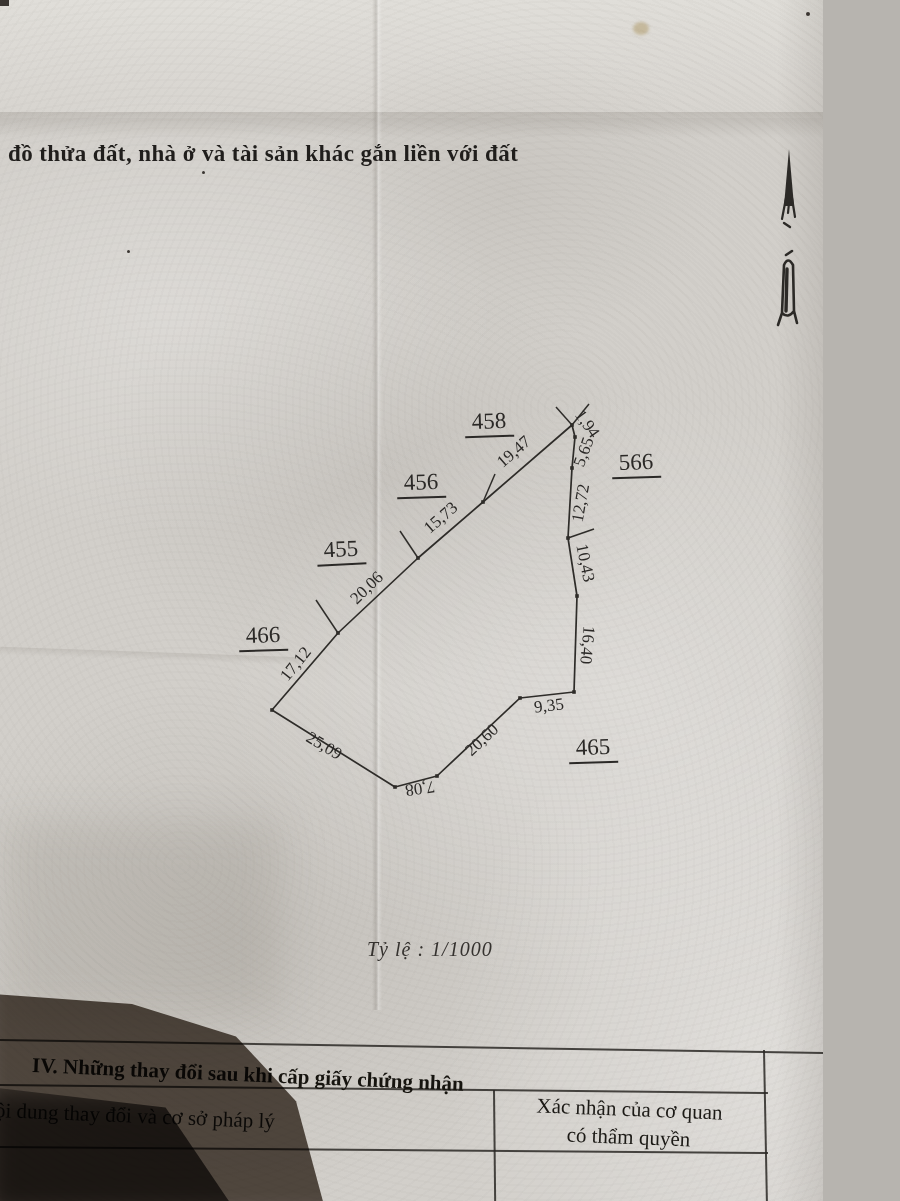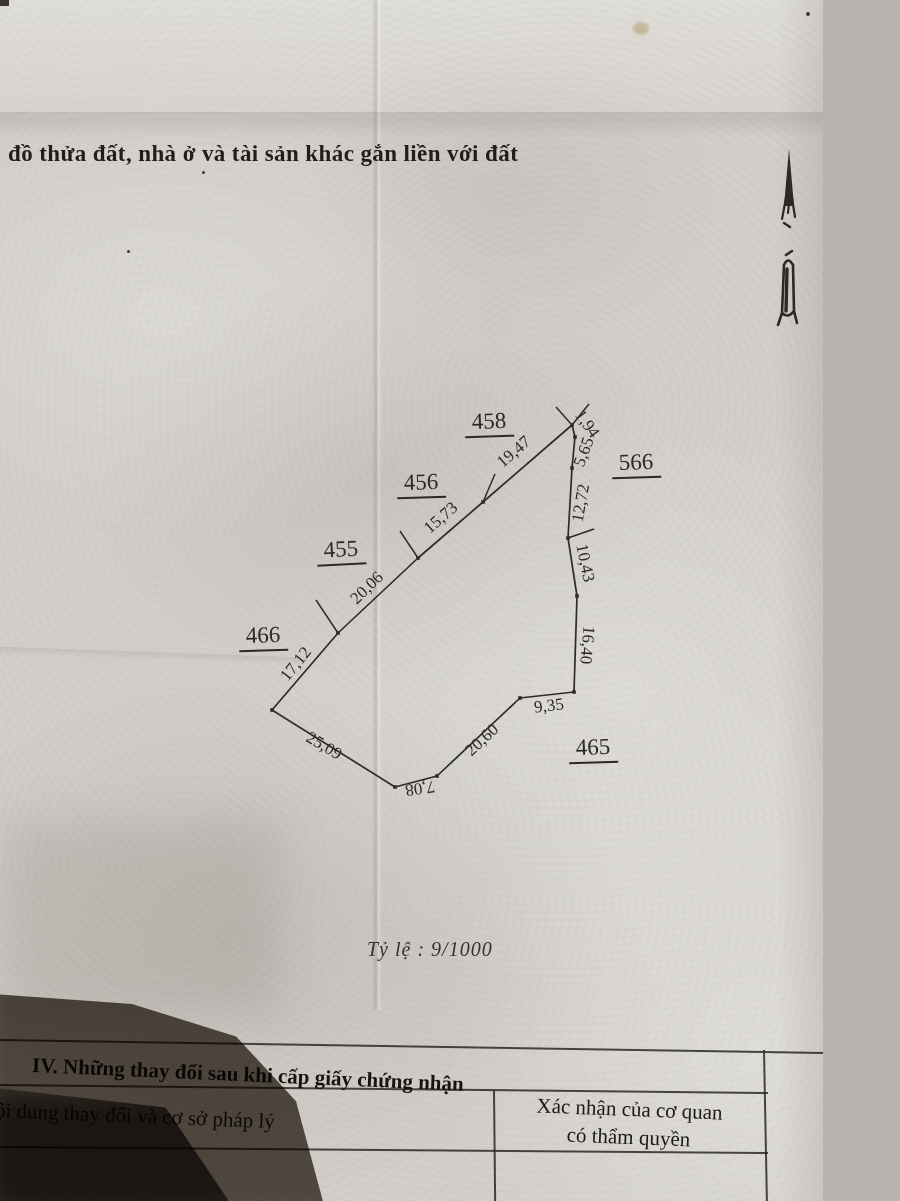--- a/index.html
+++ b/index.html
@@ -145,21 +145,21 @@
       <div class="edge-label" style="left: 587px; top: 424px; transform: translate(-50%, -50%) rotate(55deg);">1,94</div>
       <div class="plot-label" style="left: 489px; top: 423px; transform: translate(-50%, -50%) rotate(-2deg);">458</div>
       <div class="plot-label" style="left: 421px; top: 484px; transform: translate(-50%, -50%) rotate(-2deg);">456</div>
       <div class="plot-label" style="left: 341px; top: 551px; transform: translate(-50%, -50%) rotate(-3deg);">455</div>
       <div class="plot-label" style="left: 263px; top: 637px; transform: translate(-50%, -50%) rotate(-2deg);">466</div>
       <div class="plot-label" style="left: 636px; top: 464px; transform: translate(-50%, -50%) rotate(-2deg);">566</div>
       <div class="plot-label" style="left: 593px; top: 749px; transform: translate(-50%, -50%) rotate(-2deg);">465</div>
     </div>
 
 
-  <div class="scale-label">Tỷ lệ : 9/1000</div>
+  <div class="scale-label">Tỷ lệ : 1/1000</div>
 
   <div class="tline" style="left:0;top:1039px;width:910px;transform:rotate(0.9deg)"></div>
   <div class="tline" style="left:0;top:1084px;width:768px;transform:rotate(0.6deg)"></div>
   <div class="tline" style="left:0;top:1146px;width:768px;transform:rotate(0.45deg)"></div>
   <div class="tline-v" style="left:493px;top:1090px;height:111px;transform:rotate(-0.6deg)"></div>
   <div class="tline-v" style="left:763px;top:1050px;height:152px;transform:rotate(-1.1deg)"></div>
 
   <div class="iv-heading">IV. Những thay đổi sau khi cấp giấy chứng nhận</div>
   <div class="col-left">ội dung thay đổi và cơ sở pháp lý</div>
   <div class="col-right">

